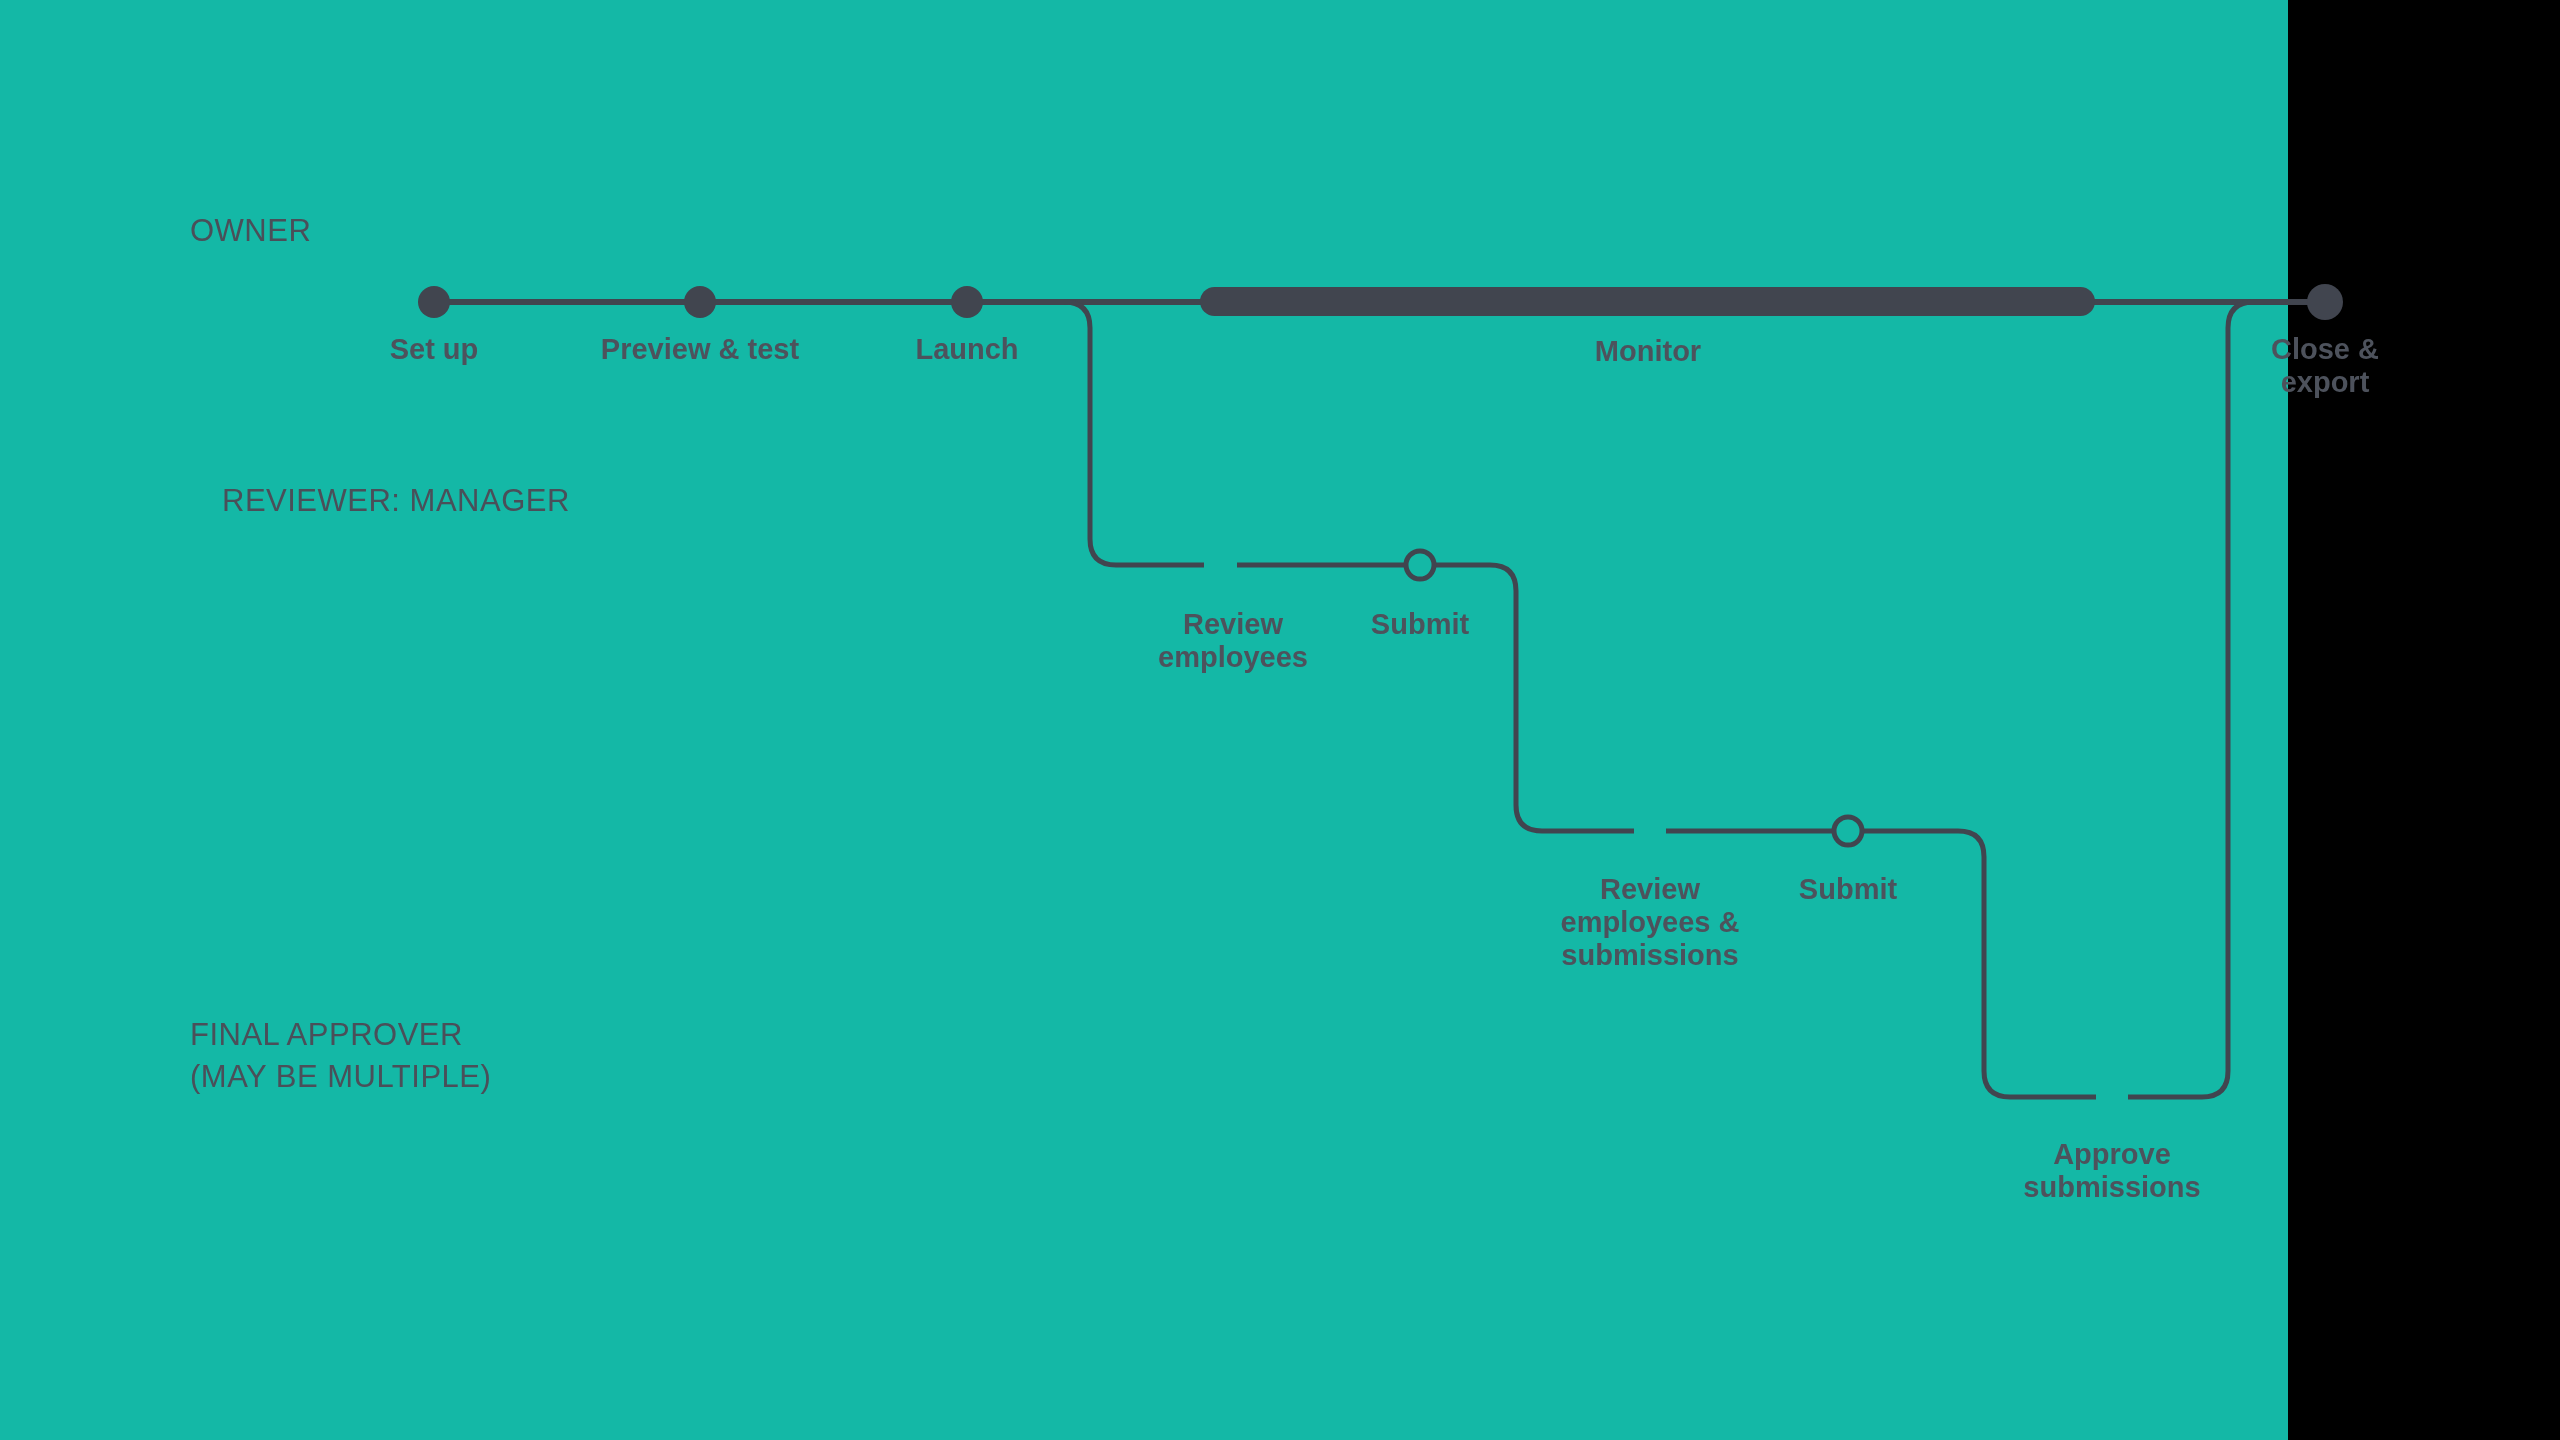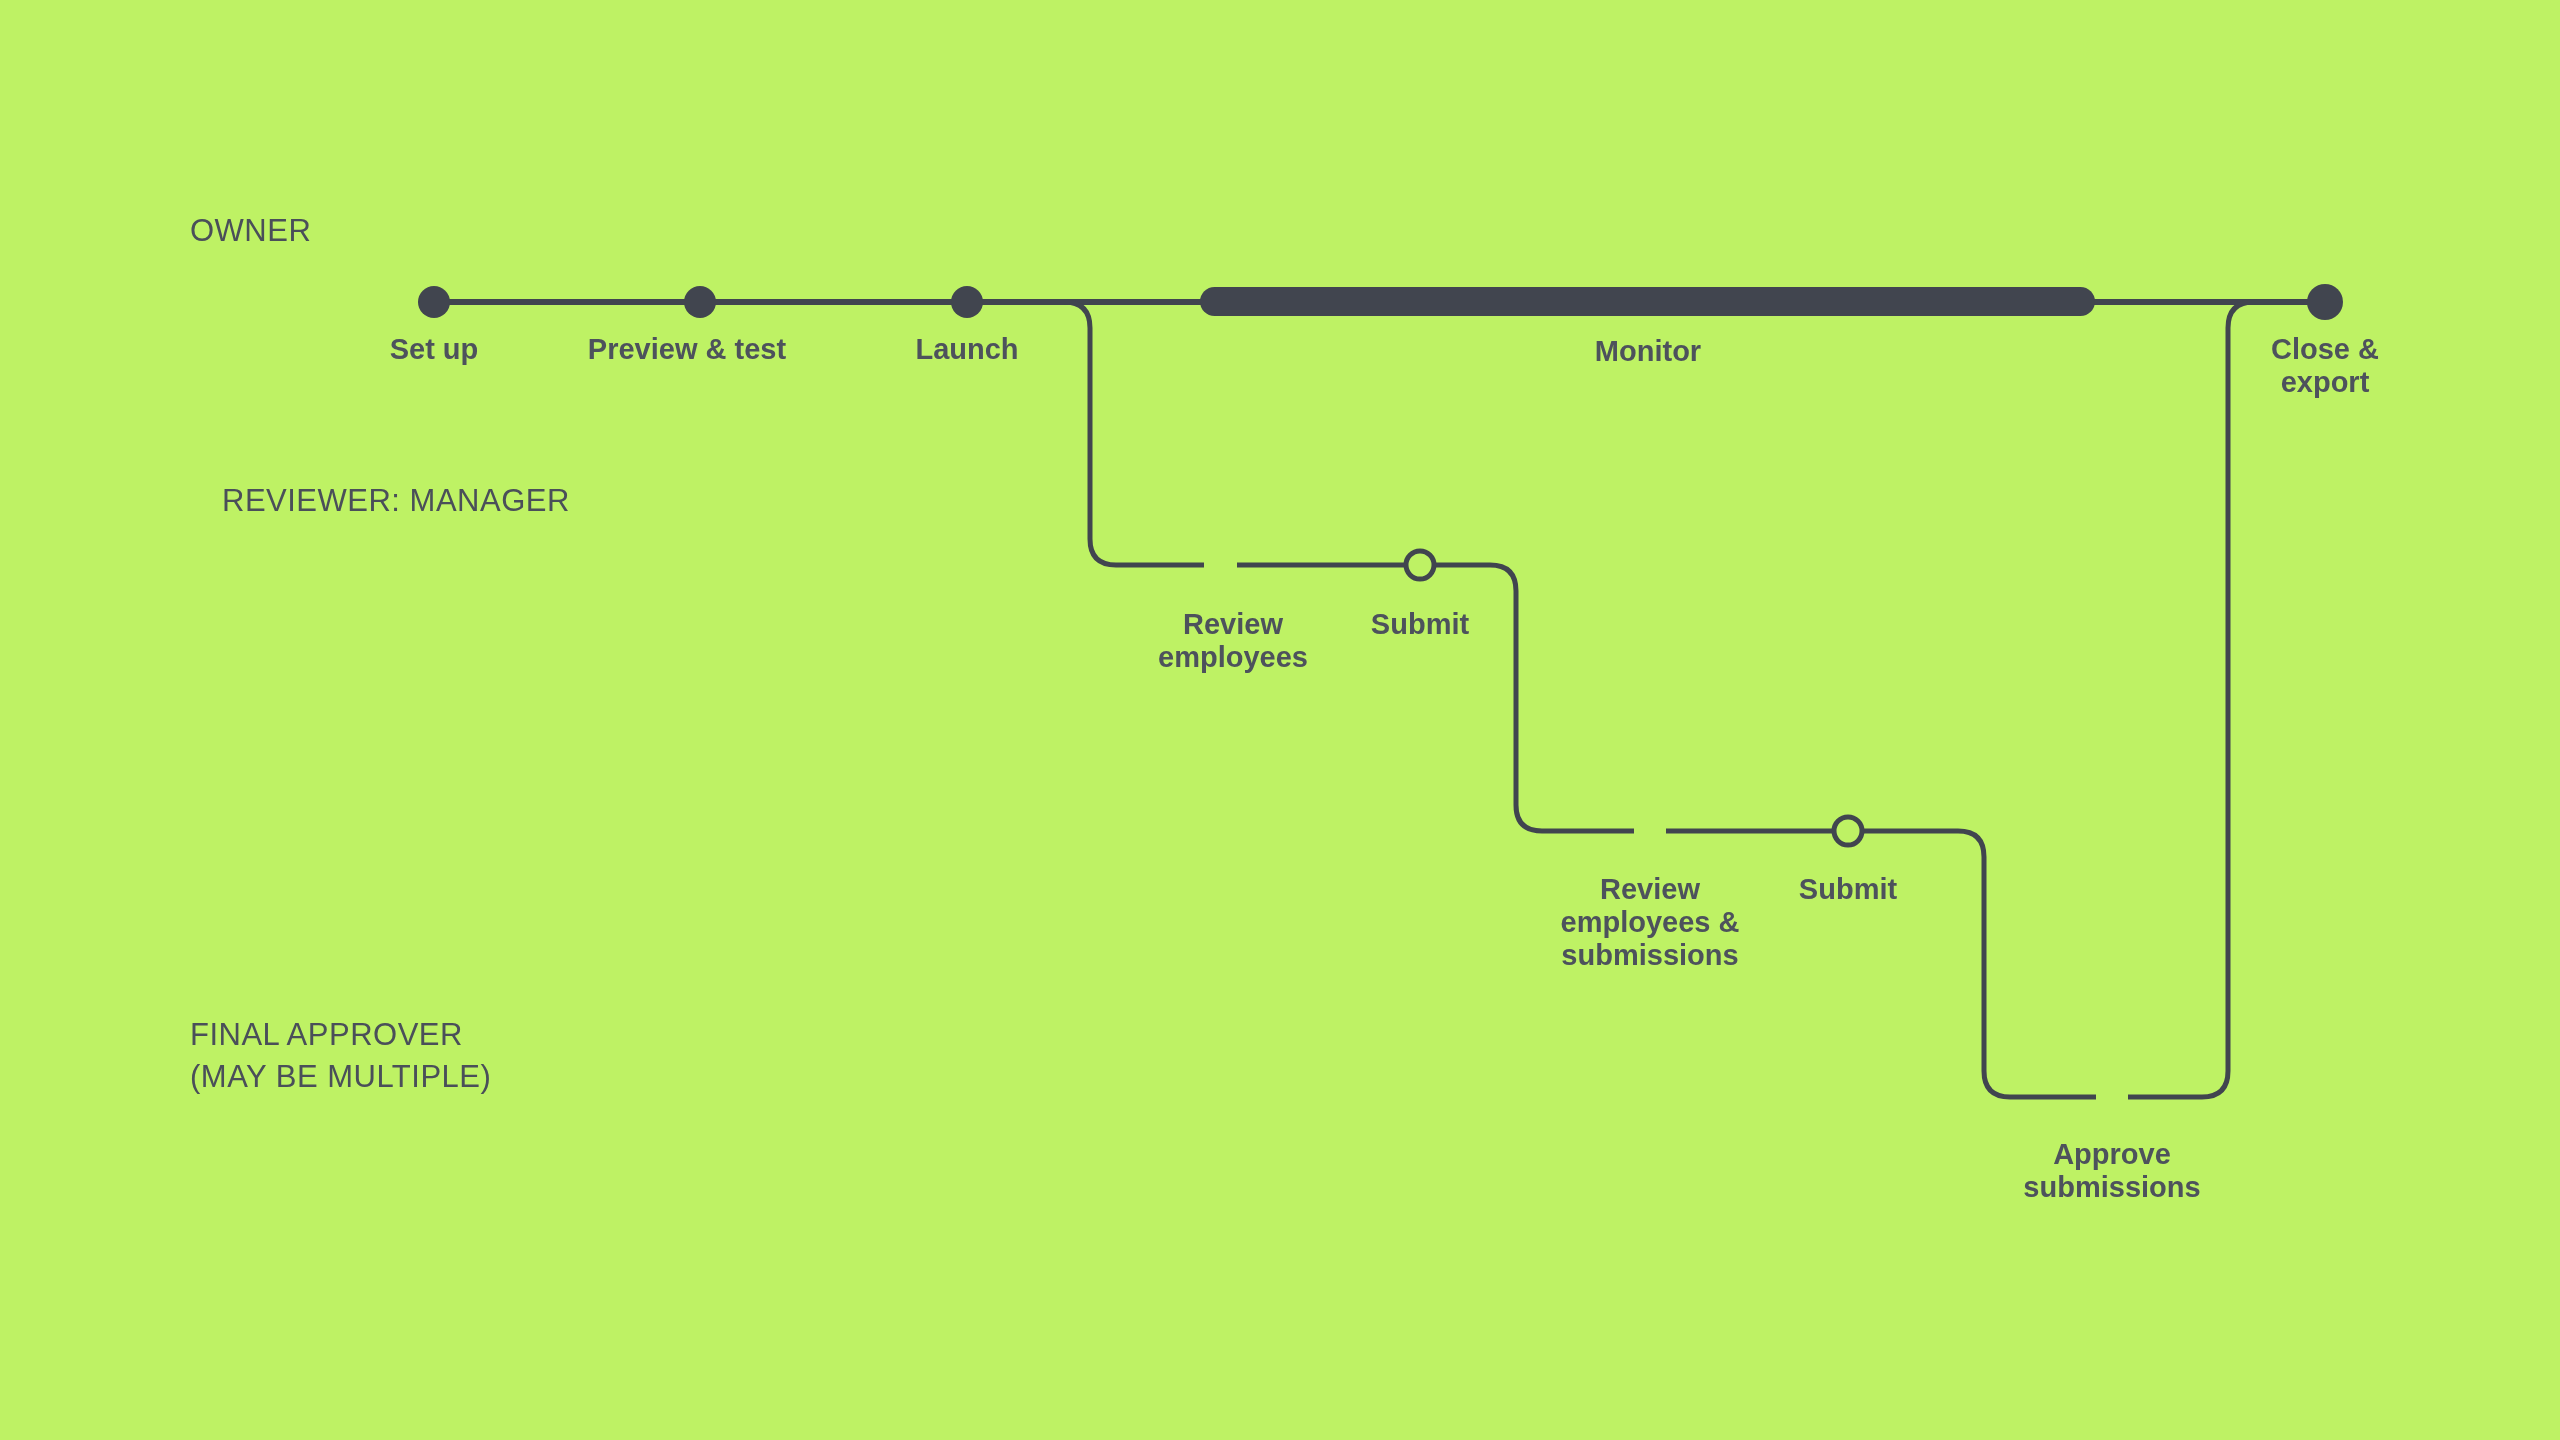--- a/index.html
+++ b/index.html
@@ -8,23 +8,23 @@
     background: #000000;
   }
   body {
     width: 2560px;
     height: 1440px;
     overflow: hidden;
     font-family: "Liberation Sans", sans-serif;
   }
   #stage {
     position: relative;
-    width: 2560px;
+    width: 2288px;
     height: 1440px;
-    background: #bef264;
+    background: #14b8a6;
   }
   svg#flow {
     position: absolute;
     left: 0;
     top: 0;
     width: 2560px;
     height: 1440px;
   }
   .lane-title {
     position: absolute;
@@ -95,21 +95,21 @@
   <div class="lane-title" style="left:190px; top:210px;">OWNER</div>
 
   <div class="lane-title" style="left:190px; top:480px;margin-left:32px;">REVIEWER: MANAGER</div>
 
 
   <div class="lane-title" style="left:190px; top:1014px;">FINAL APPROVER
 (MAY BE MULTIPLE)</div>
 
   <div class="step-label" style="left:334px; top:333px; width:200px;">Set up</div>
 
-  <div class="step-label" style="left:547px; top:333px; width:280px;">Preview &amp; test</div>
+  <div class="step-label" style="left:560px; top:333px; width:280px;">Preview &amp; test</div>
 
   <div class="step-label" style="left:847px; top:333px; width:240px;">Launch</div>
 
   <div class="step-label" style="left:1498px; top:335px; width:300px;">Monitor</div>
 
   <div class="step-label" style="left:2195px; top:333px; width:260px;">Close &amp;
 export</div>
 
   <div class="step-label" style="left:1093px; top:608px; width:280px;">Review
 employees</div>

